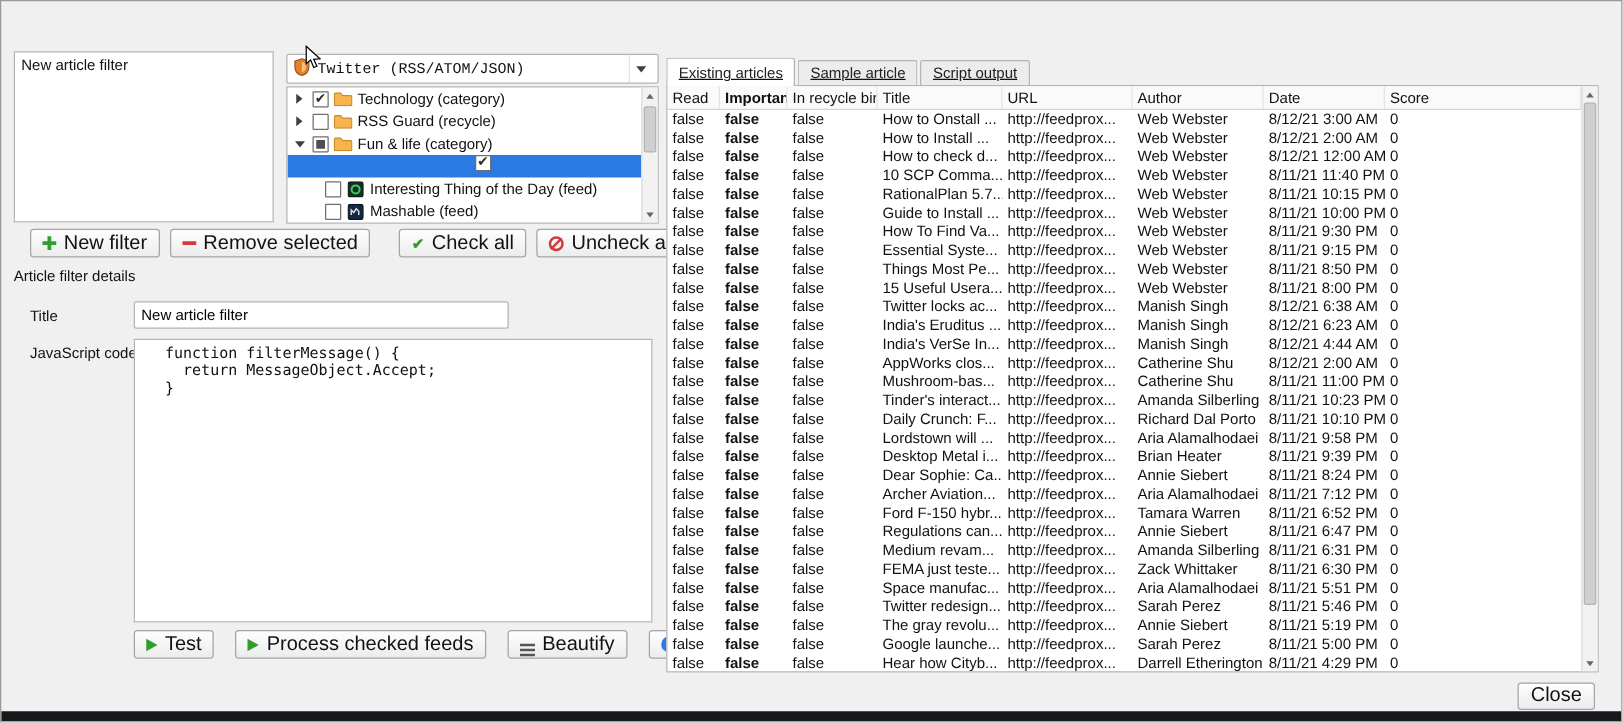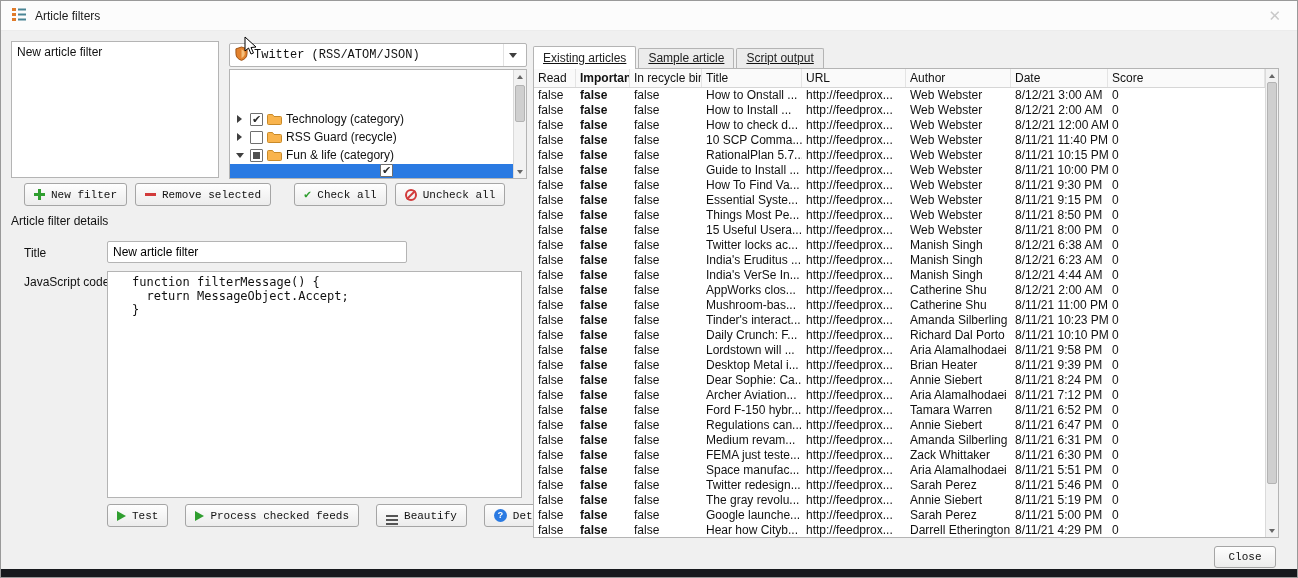--- a/index.html
+++ b/index.html
@@ -11,36 +11,36 @@
 
   
   .titlebar { position:absolute; left:0; top:0; right:0; height:30px; background:#fcfcfc;
     display:flex; align-items:center; padding:0 10px; gap:8px; border-bottom:1px solid #ececec; }
   .titlebar .title { font-size:12px; color:#1b1b1b; }
   .titlebar .close-x { margin-left:auto; color:#c9c9c9; font-size:15px; line-height:1; padding:2px 6px; }
 
   
   .btn { display:inline-flex; align-items:center; gap:6px; height:23px; padding:0 9px;
     background:linear-gradient(#fefefe,#ececec); border:1px solid #a5a5a5; border-radius:3px;
-    font-size:11px; color:#111; white-space:nowrap; cursor:default;font-family:Liberation Mono, monospace; }
+    font-size:16px; color:#111; white-space:nowrap; cursor:default; }
 
   
   .filter-list { position:absolute; left:10px; top:40px; width:208px; height:137px;
     background:#fff; border:1px solid #b4b4b4; }
   .filter-list .item { padding:3px 5px; }
 
   .combo { position:absolute; left:228px; top:42px; width:298px; height:24px; background:#fff;
     border:1px solid #b4b4b4; border-radius:2px; display:flex; align-items:center; padding:0 5px; gap:6px; }
   .combo .value { flex:1; overflow:hidden; white-space:nowrap;font-family:Liberation Mono, monospace; }
   .combo .drop { display:flex; align-items:center; justify-content:center; width:18px; height:100%;
     border-left:1px solid #e2e2e2; }
 
   .tree { position:absolute; left:228px; top:68px; width:298px; height:110px; background:#fff;
     border:1px solid #b4b4b4; display:flex; }
-  .tree-rows { flex:1; overflow:hidden; padding-top:0;margin-top:40px; }
+  .tree-rows { flex:1; overflow:hidden; padding-top:0; }
   .tree-row { height:18px; display:flex; align-items:center; gap:4px; padding-left:3px;
     white-space:nowrap; overflow:hidden; }
   .tree-row.child { padding-left:30px; }
   .tree-row.selected { background:#2a7ae2; color:#fff;flex-direction:column; }
   .exp-col { width:13px; display:flex; justify-content:center; }
   .tri-right { width:0; height:0; border-top:4px solid transparent; border-bottom:4px solid transparent; border-left:5px solid #3f3f3f; }
   .tri-down  { width:0; height:0; border-left:4px solid transparent; border-right:4px solid transparent; border-top:5px solid #3f3f3f; }
 
   .cb { width:13px; height:13px; border:1px solid #6f6f6f; background:#fff; flex:0 0 13px;
     display:inline-flex; align-items:center; justify-content:center; border-radius:1px; }
@@ -114,34 +114,20 @@
   .close-btn { position:absolute; right:21px; top:545px; width:62px; height:22px; justify-content:center; }
   .taskbar { position:absolute; left:0; right:0; bottom:0; height:8px; background:#17191d; z-index:20; }
 
   .cursor { position:absolute; left:243px; top:35px; z-index:50; pointer-events:none; }
 </style>
 </head>
 <body>
 
 <div class="window">
 
-  <div class="titlebar">
-    <span>
-      <svg width="16" height="16" viewBox="0 0 16 16">
-        <rect x="1" y="2" width="4" height="3" fill="#e07b2a"></rect>
-          <rect x="7" y="2.5" width="8" height="2" fill="#4a8494"></rect>
-        <rect x="1" y="7" width="4" height="3" fill="#e07b2a"></rect>
-          <rect x="7" y="7.5" width="8" height="2" fill="#4a8494"></rect>
-        <rect x="1" y="12" width="4" height="3" fill="#e07b2a"></rect>
-          <rect x="7" y="12.5" width="8" height="2" fill="#4a8494"></rect>
-      </svg>
-    </span>
-    <span class="title">Article filters</span>
-    <span class="close-x">✕</span>
-  </div>
 
   <div class="filter-list">
     <div class="item">New article filter</div>
   </div>
 
   <div class="combo">
     <span>
       <svg width="13" height="15" viewBox="0 0 14 16">
           <path d="M7 1 L13 3 V8 C13 12 10.5 14.3 7 15.4 C3.5 14.3 1 12 1 8 V3 Z" fill="#e2822e" stroke="#9a4f12"></path>
           <path d="M7 3.5 C9 4.5 10.5 5 10.5 8 C10.5 10.3 9 11.8 7 12.8 Z" fill="#f6c07c"></path>

